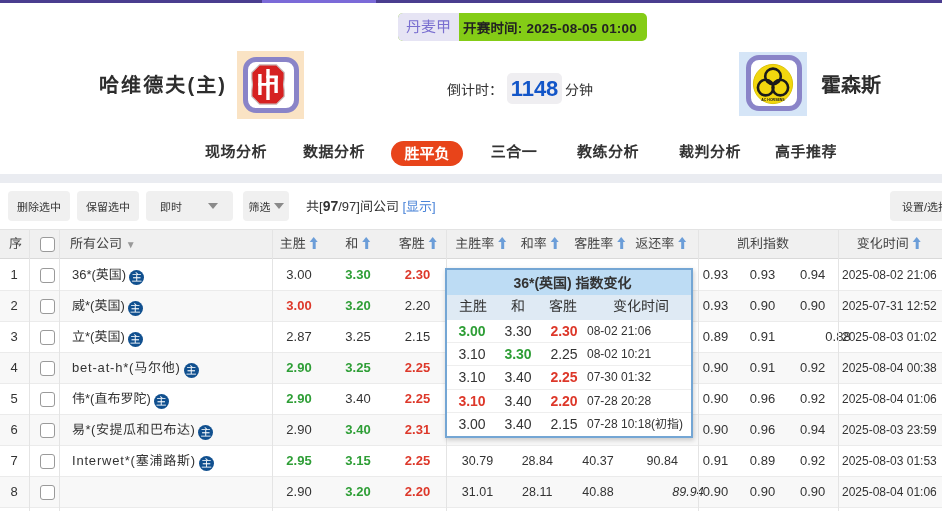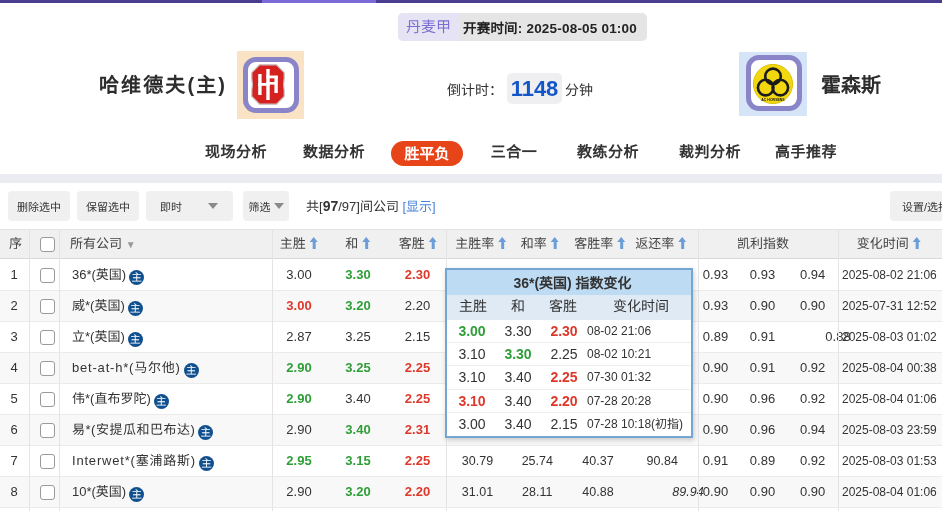--- a/index.html
+++ b/index.html
@@ -4,21 +4,21 @@
 <style>
 * { margin:0; padding:0; box-sizing:border-box; }
 html,body { width:942px; height:511px; overflow:hidden; background:#fff;
   font-family:"Liberation Sans", sans-serif; }
 #page { position:relative; width:942px; height:511px; overflow:hidden; }
 .abs { position:absolute; }
 
 #topstrip { left:0; top:0; width:942px; height:3px; background:#4a3d8f; }
 #topstrip .lite { position:absolute; left:262px; top:0; width:114px; height:3px; background:#7b6ad8; }
 
-#matchpill { left:398px; top:13px; height:28px; background:#e5e5e5; border-radius:5px;
+#matchpill { left:398px; top:13px; height:28px; background:#84cc16; border-radius:5px;
   display:flex; align-items:center; }
 #leaguetag { background:#e6e4f4; color:#7a6fd0; font-size:15px; width:61px; text-align:center;
   height:28px; line-height:28px; border-radius:5px 0 0 5px; }
 #kickoff { color:#222; font-size:13.5px; font-weight:bold; padding:0 10px 0 4px; letter-spacing:0.2px; }
 
 #cdrow { left:447px; top:73px; height:31px; display:flex; align-items:center; }
 #cdlabel { font-size:14px; color:#333; }
 #cdbox { background:#efeef1; border-radius:5px; height:31px; line-height:31px; width:55px;
   text-align:center; margin-left:4px; color:#1356c8; font-weight:bold; font-size:22px; }
 #cdunit { font-size:14px; color:#333; margin-left:3px; }
@@ -229,32 +229,31 @@
         <span class="cell datecell">2025-08-03 23:59</span>
       </div>
       <div class="row" style="top:445.5px;">
         <span class="cell ctr" style="left:14px;">7</span>
         <div class="cbx"></div>
         <span class="cell" style="left:72px; letter-spacing:0.8px;">Interwet*(塞浦路斯)<span class="coicon" style="letter-spacing:0;">主</span></span>
         <span class="cell ctr g" style="left:299px;">2.95</span>
         <span class="cell ctr g" style="left:358px;">3.15</span>
         <span class="cell ctr r" style="left:417.5px;">2.25</span>
         <span class="cell ctr rate" style="left:477.5px;">30.79</span>
-        <span class="cell ctr rate" style="left:537.3px;">25.74</span>
+        <span class="cell ctr rate" style="left:537.3px;">28.84</span>
         <span class="cell ctr rate" style="left:598px;">40.37</span>
         <span class="cell ctr rate" style="left:662.2px;">90.84</span>
         <span class="cell ctr" style="left:715.5px;">0.91</span>
         <span class="cell ctr" style="left:762.5px;">0.89</span>
         <span class="cell ctr" style="left:812.7px;">0.92</span>
         <span class="cell datecell">2025-08-03 01:53</span>
       </div>
       <div class="row alt" style="top:476.5px;">
         <span class="cell ctr" style="left:14px;">8</span>
         <div class="cbx"></div>
-        <span class="cell" style="left:72px;">10*(英国)<span class="coicon" style="letter-spacing:0;">主</span></span>
         <span class="cell ctr " style="left:299px;">2.90</span>
         <span class="cell ctr g" style="left:358px;">3.20</span>
         <span class="cell ctr r" style="left:417.5px;">2.20</span>
         <span class="cell ctr rate" style="left:477.5px;">31.01</span>
         <span class="cell ctr rate" style="left:537.3px;">28.11</span>
         <span class="cell ctr rate" style="left:598px;">40.88</span>
         <span class="cell ctr rate" style="left:688px;font-style:italic;">89.94</span>
         <span class="cell ctr" style="left:715.5px;">0.90</span>
         <span class="cell ctr" style="left:762.5px;">0.90</span>
         <span class="cell ctr" style="left:812.7px;">0.90</span>

